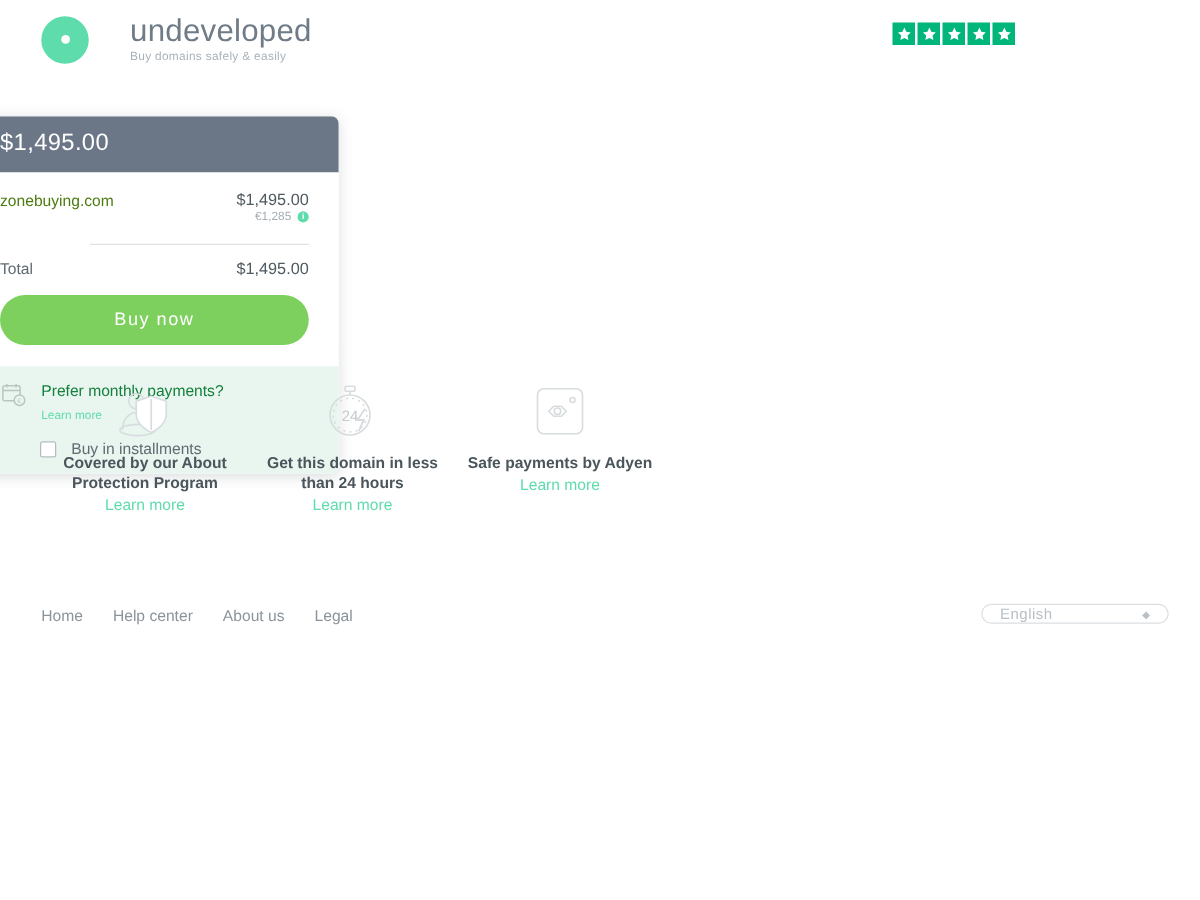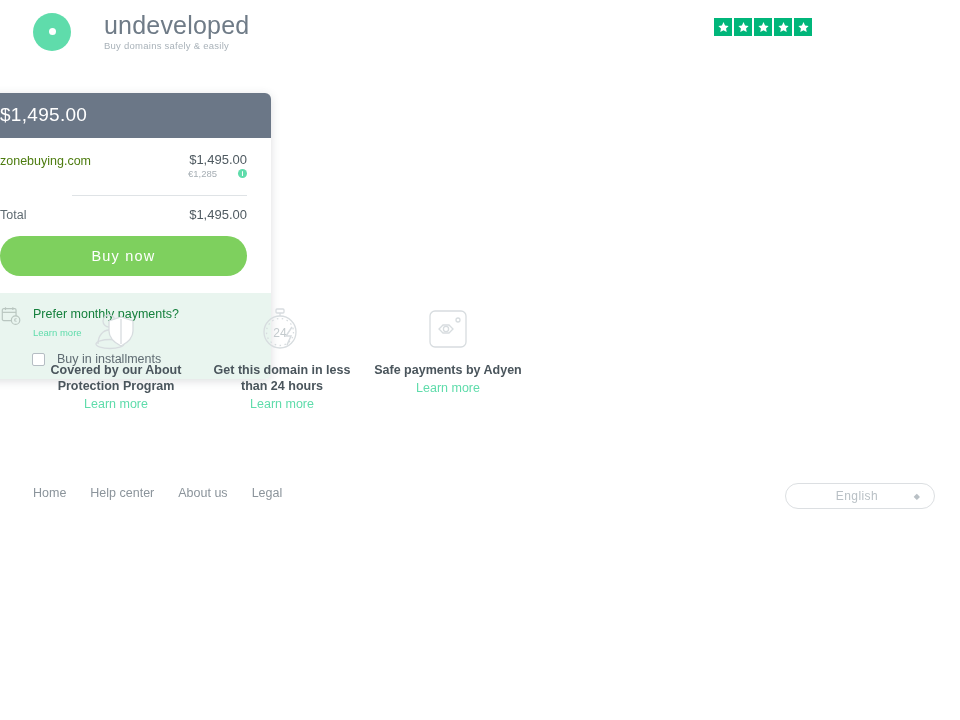--- a/index.html
+++ b/index.html
@@ -54,21 +54,21 @@
   }
   .panel-head {
     background: #6b7787; color: #ffffff;
     padding: 11px 24px 12px 24px; font-size: 19px; letter-spacing: .3px;
   }
   .panel-body { padding: 14px 24px 0 24px; background: #fff; }
   .line-item { display: flex; justify-content: space-between; align-items: flex-start; }
   .li-name { font-size: 12.5px; color: #4d7c0f; padding-top: 2px; }
   .li-prices { text-align: right; }
   .li-usd { font-size: 13px; color: #4f5a61; line-height: 15px; }
-  .li-eur-row { display: flex; align-items: center; justify-content: flex-end; gap: 21px; margin-top: 1px; }
+  .li-eur-row { display: flex; align-items: center; justify-content: flex-end; gap: 5px; margin-top: 1px; }
   .li-eur { font-size: 9.5px; color: #a6aeb4; }
   .info-icon {
     width: 9px; height: 9px; border-radius: 50%;
     background: #5fdcab; color: #fff; font-size: 7px;
     display: flex; align-items: center; justify-content: center;
     line-height: 1; font-weight: bold;
   }
   .divider { height: 1px; background: #dfe3e6; margin: 16px 0 0 72px; }
   .total-row {
     display: flex; justify-content: space-between; align-items: baseline;
@@ -103,23 +103,23 @@
     font-size: 12.5px; color: #4a555c; line-height: 16px;
     font-weight: 700; margin-top: 4px;
   }
   .badge-link { font-size: 12.5px; color: #5fdcab; margin-top: 3px; display: block; }
 
   
   .footer { position: absolute; left: 0; top: 478px; width: 960px; height: 40px; }
   .footer-links { position: absolute; left: 33px; top: 8px; display: flex; gap: 24px; }
   .footer-link { font-size: 12.5px; color: #8b949b; cursor: pointer; }
   .lang-select {
-    position: absolute; left: 785px; top: 483px; width: 150px; height: 26px;
+    position: absolute; left: 785px; top: 483px; width: 150px; height: 16px;
     border: 1px solid #dcdfe2; border-radius: 13px; background: #fff;
-    display: flex; align-items: center; padding: 0 14px; text-align: center;
+    display: flex; align-items: center; padding: 0 14px;
   }
   .lang-value { font-size: 12px; color: #b9c0c5; letter-spacing: .4px; flex: 1; }
   .lang-caret { color: #b9c0c5; font-size: 8px; }
 </style>
 </head>
 <body>
 
 <div class="page">
 
   <div class="header">

